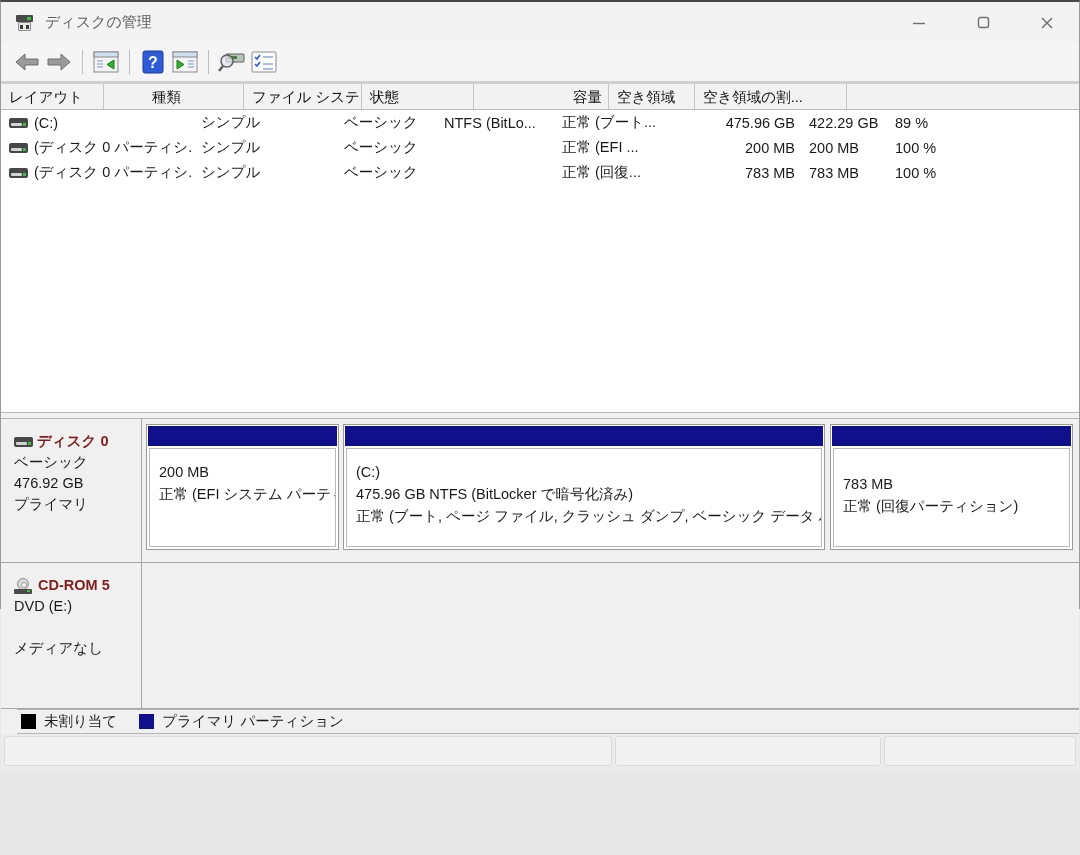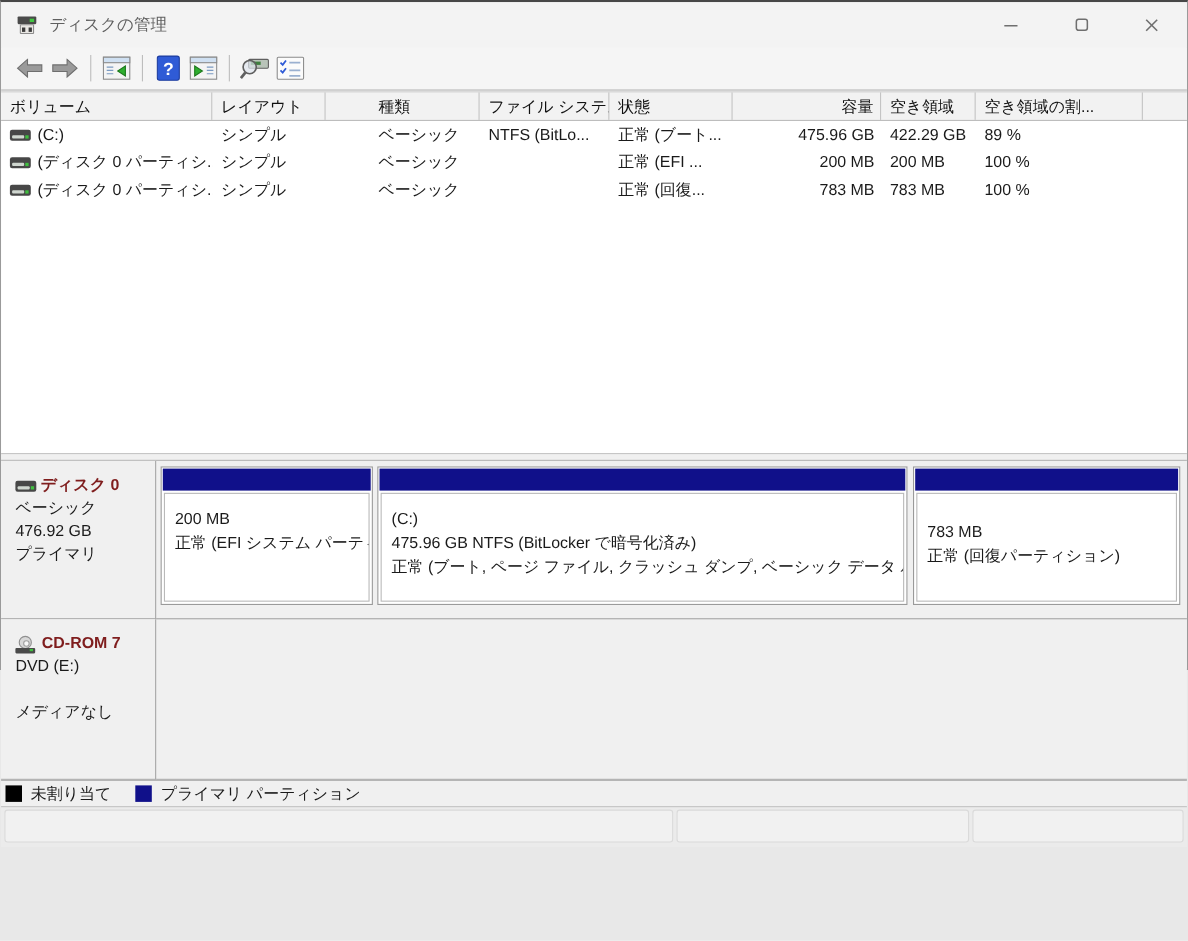--- a/index.html
+++ b/index.html
@@ -73,21 +73,21 @@
   .part-body .drv { margin-bottom:0; }
   .cd-ico { width:20px; height:16px; position:relative; flex:0 0 auto; }
   .cd-ico .disc { position:absolute; top:0; left:3px; width:12px; height:12px; border-radius:50%; background:#d8d8d8; border:1px solid #8f8f8f; }
   .cd-ico .disc::after { content:""; position:absolute; left:3px; top:3px; width:4px; height:4px; border-radius:50%; background:#f7f7f7; border:1px solid #9f9f9f; }
   .cd-ico .tray { position:absolute; bottom:0; left:0; width:18px; height:5px; background:#4a4a4a; border-radius:1px; }
   .cd-ico .tray::after { content:""; position:absolute; right:2px; top:1px; width:3px; height:2px; background:#3fbf3f; }
   .filler-strip { flex:1; }
   
   .legend {
     height:25px; flex:0 0 auto; border-top:1px solid #b5b5b5; border-bottom:1px solid #b5b5b5;
-    display:flex; align-items:center; padding-left:4px; gap:8px; background:#f0f0f0; font-size:14.5px;
+    display:flex; align-items:center; padding-left:4px; gap:8px; background:#f0f0f0; font-size:14.5px;margin-left:16px;
   }
   .swatch { width:15px; height:15px; flex:0 0 auto; }
   .legend-label { margin-right:14px; }
   
   .statusbar { height:36px; flex:0 0 auto; background:#ebebeb; display:flex; gap:3px; padding:2px 3px 4px 3px; }
   .sb-cell { background:#f1f1f1; border:1px solid #dadada; border-radius:3px; }
   .sb-1 { width:608px; } .sb-2 { flex:1; } .sb-3 { width:192px; }
   svg { display:block; }
 </style>
 </head>
@@ -177,21 +177,20 @@
           <line x1="12" y1="6" x2="22" y2="6" stroke="#9ab0d0" stroke-width="1.6"></line>
           <path d="M4 13 L6 15 L9 11" fill="none" stroke="#2f5bd6" stroke-width="1.6"></path>
           <line x1="12" y1="13" x2="22" y2="13" stroke="#9ab0d0" stroke-width="1.6"></line>
           <line x1="12" y1="18" x2="22" y2="18" stroke="#9ab0d0" stroke-width="1.6"></line>
         </svg>
     </div>
   </div>
 
   <div class="listpane">
     <div class="lheader">
-      <div class="lh-cell c-vol">ボリューム</div>
       <div class="lh-cell c-lay">レイアウト</div>
       <div class="lh-cell c-typ">種類</div>
       <div class="lh-cell c-fs">ファイル システム</div>
       <div class="lh-cell c-st">状態</div>
       <div class="lh-cell c-cap">容量</div>
       <div class="lh-cell c-free">空き領域</div>
       <div class="lh-cell c-pct">空き領域の割...</div>
       <div class="lh-cell c-fill"></div>
     </div>
 
@@ -278,21 +277,21 @@
       </div>
     </div>
 
     <div class="disk-row d1">
       <div class="disk-label">
         <div class="disk-name">
             <span class="cd-ico">
               <span class="disc"></span>
               <span class="tray"></span>
             </span>
-            <span>CD-ROM 7</span>
+            <span>CD-ROM 5</span>
           </div>
         <div>DVD (E:)</div>
         <div style="height:21px;"></div>
         <div>メディアなし</div>
       </div>
       <div class="cd-track"></div>
     </div>
 
     <div class="filler-strip"></div>
 

